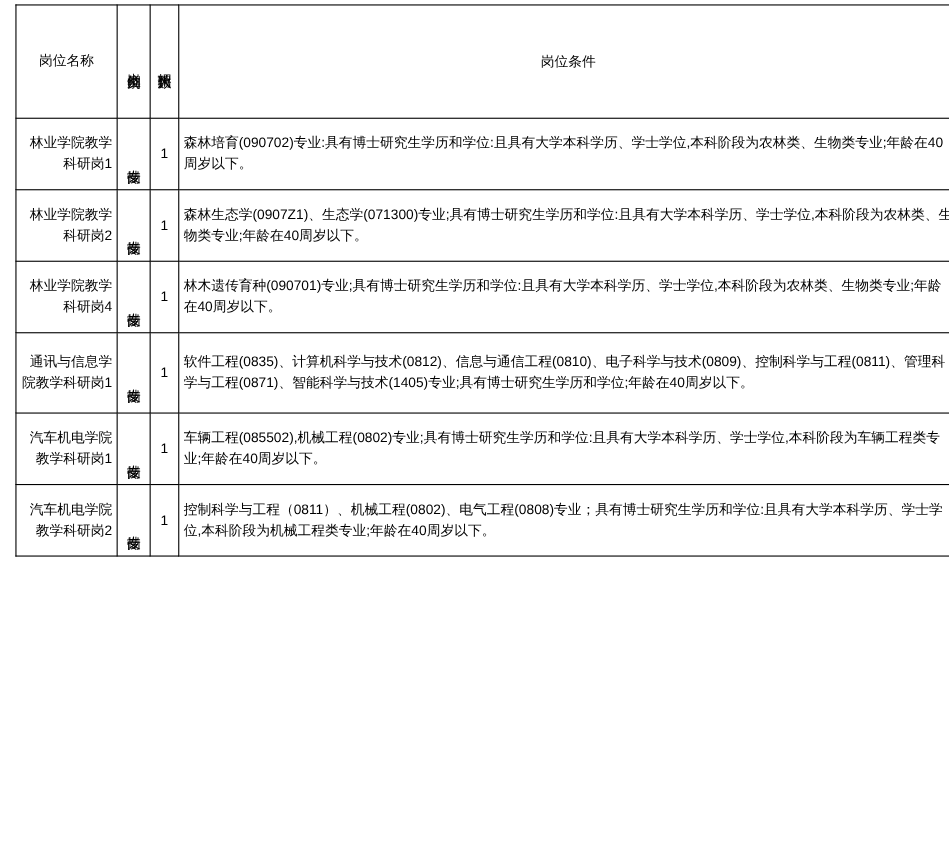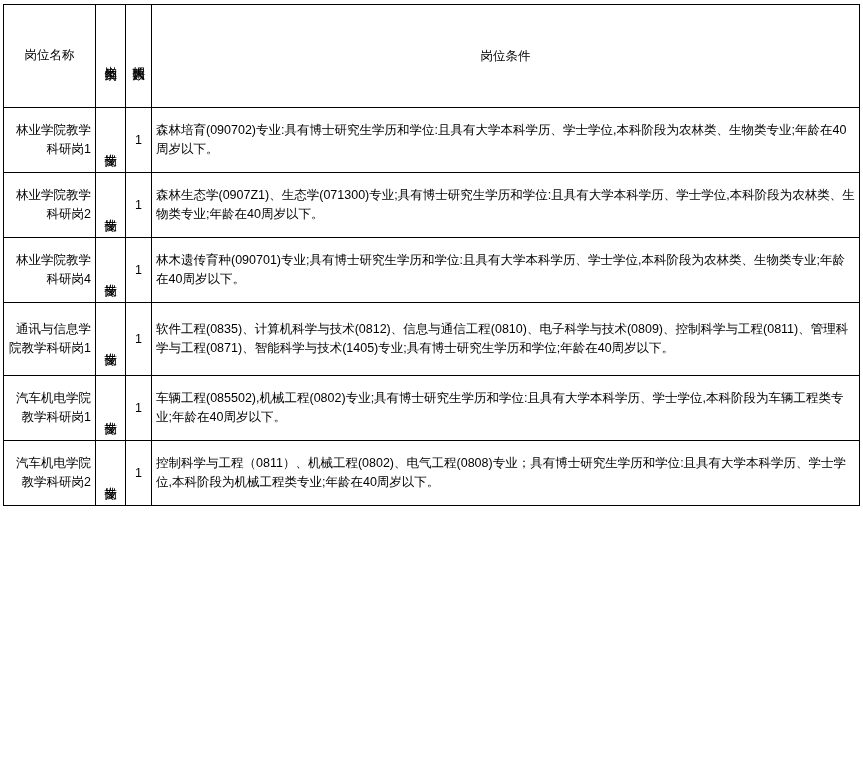--- a/index.html
+++ b/index.html
@@ -11,20 +11,21 @@
     width: 863px;
     height: 771px;
     font-family: "Liberation Sans", "DejaVu Sans", sans-serif;
     color: #000000;
     overflow: hidden;
   }
   .sheet {
     width: 845px;
     box-sizing: border-box;
     padding: 4px 3px 0 3px;
+    margin-left: 11px;
   }
   table.job-table {
     border-collapse: collapse;
     table-layout: fixed;
     width: 856px;
     margin: 0;
   }
   table.job-table td,
   table.job-table th {
     border: 1px solid #000000;

